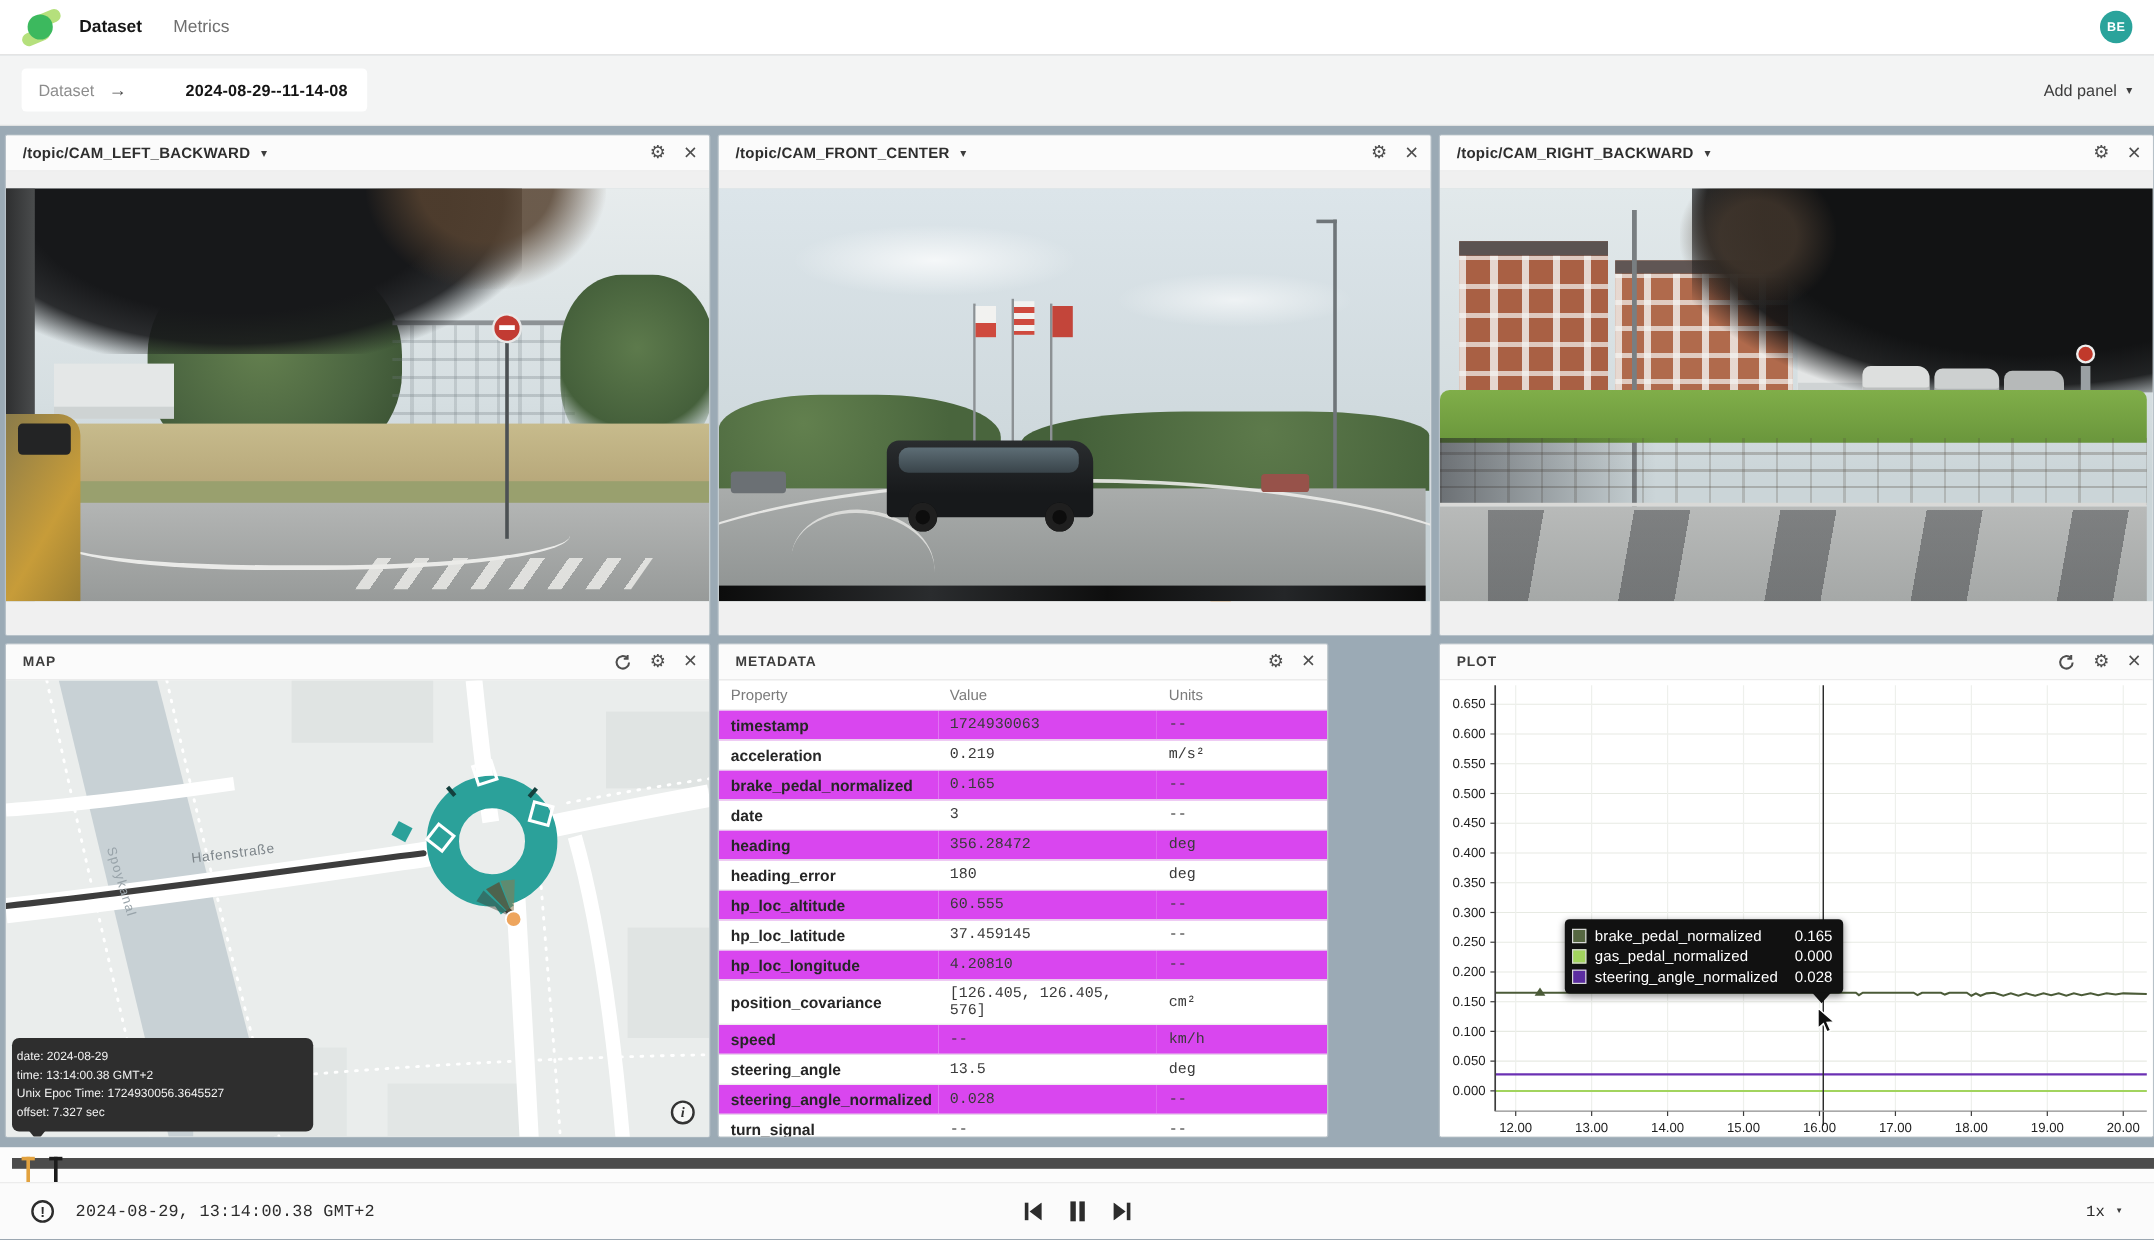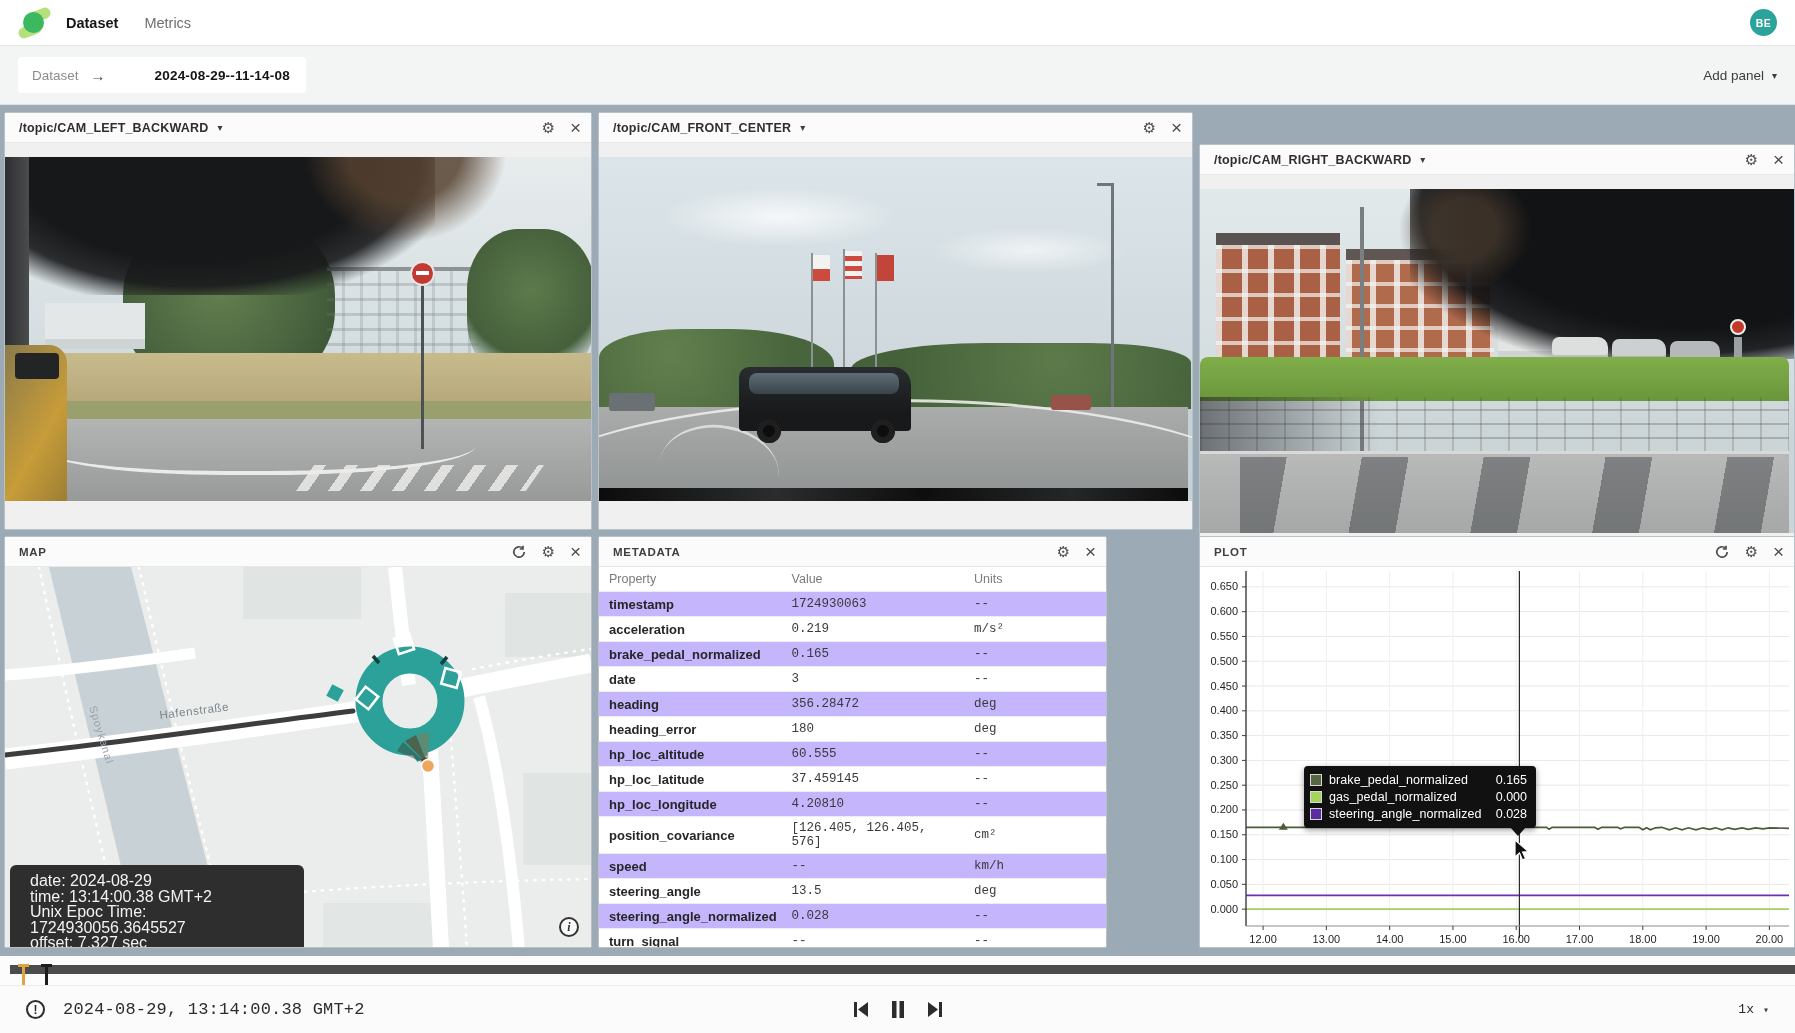--- a/index.html
+++ b/index.html
@@ -47,62 +47,62 @@
   .close-glyph { font-size:19px; line-height:1; font-weight:400; }
   .panel-body { position:relative; width:100%; height:calc(100% - 30px); }
   
   .camera-body { background:#f0f0f0; }
   .photo { position:absolute; left:0; right:0; top:14px; height:344px; overflow:hidden; background:#d8dfe2; }
   .abs { position:absolute; }
   
   .meta-table { width:100%; border-collapse:collapse; table-layout:fixed; }
   .meta-table th { text-align:left; font-size:12.5px; font-weight:400; color:#7b7b7b; padding:5px 10px; height:24px; }
   .meta-table td { font-size:13px; padding:4px 10px; height:25px; border-top:1px solid #ededed; }
-  .meta-table tr.stripe td { background:#c4b5fd; }
+  .meta-table tr.stripe td { background:#d946ef; }
   .meta-table td.prop { font-weight:700; color:#262626; }
   .meta-table td.val, .meta-table td.units { font-family:"Liberation Mono",monospace; font-size:12.5px; color:#3a3a3a; }
   .col-prop { width:36%; } .col-val { width:36%; } .col-units { width:28%; }
   
   .plot-body { background:#fff; }
   #plot-svg { position:absolute; left:0; top:0; }
   #plot-svg text.tick { font-family:"Liberation Sans",sans-serif; font-size:11px; fill:#1f1f1f; }
   .plot-tooltip { position:absolute; left:104px; top:199px; width:232px; background:#111;
     border-radius:4px; padding:5px 9px 6px 6px; z-index:4; box-shadow:0 2px 6px rgba(0,0,0,.4); }
   .plot-tooltip .ptr { position:absolute; left:206px; bottom:-8px; width:0; height:0;
     border-left:8px solid transparent; border-right:8px solid transparent; border-top:9px solid #111; }
   .tt-row { display:flex; align-items:center; gap:7px; height:17px; }
   .tt-swatch { width:12px; height:12px; border:1px solid #d8d8d8; flex:0 0 12px; }
   .tt-name { color:#fff; font-size:12.5px; flex:1; letter-spacing:.1px; }
   .tt-value { color:#fff; font-size:12.5px; }
   .cursor-arrow { position:absolute; z-index:5; }
   
   .map-body { background:#eaedec; }
-  .map-tooltip { position:absolute; left:5px; top:298px; width:294px; background:#2e2e2e; color:#f2f2f2;
-    border-radius:6px; padding:8px 20px; font-size:16px; line-height:15.5px; z-index:4; }
+  .map-tooltip { position:absolute; left:5px; top:298px; width:251px; background:#2e2e2e; color:#f2f2f2;
+    border-radius:6px; padding:8px 4px; font-size:10px; line-height:15.5px; z-index:4; }
   .map-tooltip .ptr { position:absolute; left:14px; bottom:-8px; width:0; height:0;
     border-left:7px solid transparent; border-right:7px solid transparent; border-top:9px solid #2e2e2e; }
   .map-info { position:absolute; right:12px; bottom:10px; width:20px; height:20px; border-radius:50%;
     border:2px solid #333; color:#333; display:flex; align-items:center; justify-content:center;
     font-size:12px; font-weight:700; font-family:"Liberation Serif",serif; font-style:italic; background:rgba(255,255,255,.6); cursor:pointer; z-index:4; }
   .street-label { font-family:"Liberation Sans",sans-serif; font-size:11.5px; fill:#7d858a; letter-spacing:.6px; }
   .canal-label { font-family:"Liberation Sans",sans-serif; font-size:11px; fill:#98a3a9; letter-spacing:1px; }
   
   .timeline-strip { position:absolute; left:0; top:956px; width:100%; height:29px; background:#fcfcfc; z-index:5; }
   .timeline-track { position:absolute; left:10px; right:0; top:9px; height:9px; background:#4c4c4c; cursor:pointer; }
   .scrub-handle { position:absolute; top:-1px; width:11px; height:29px; cursor:ew-resize; }
   .scrub-handle .stem { position:absolute; left:4px; top:0; width:3px; height:100%; }
   .scrub-handle .cap  { position:absolute; left:0; width:11px; height:3px; }
   .scrub-handle .cap.t { top:0; } .scrub-handle .cap.b { bottom:0; }
   .handle-orange .stem,.handle-orange .cap { background:#e2a23f; }
   .handle-black .stem,.handle-black .cap { background:#1c1c1c; }
   .playbar { position:absolute; left:0; top:985px; width:100%; height:48px; background:#fbfbfb;
     border-top:1px solid #ececec; display:flex; align-items:center; padding:0 26px; z-index:5; }
   .alert-icon { width:19px; height:19px; border-radius:50%; border:2px solid #2c2c2c; color:#2c2c2c;
     font-size:12px; font-weight:700; display:flex; align-items:center; justify-content:center; margin-right:18px; }
-  .play-timestamp { font-family:"Liberation Mono",monospace; font-size:17px; color:#2c2c2c; letter-spacing:.2px; }
+  .play-timestamp { font-family:"Liberation Mono",monospace; font-size:14px; color:#2c2c2c; letter-spacing:.2px; }
   .transport { position:absolute; left:50%; transform:translateX(-50%); display:flex; gap:15px; align-items:center; }
   .tbtn { width:22px; height:20px; display:flex; align-items:center; justify-content:center; cursor:pointer; }
   .playbar .spacer { flex:1; }
   .speed-select { display:flex; align-items:center; gap:9px; cursor:pointer;
     font-family:"Liberation Mono",monospace; font-size:13px; color:#2c2c2c; }
   svg { display:block; }
 </style>
 </head>
 <body>
 
@@ -206,21 +206,21 @@
         <div class="abs" style="left:150px;top:216px;width:150px;height:21px;background:linear-gradient(180deg,#5d6d75,#39444a);border-radius:8px;"></div>
         <div class="abs" style="left:158px;top:262px;width:24px;height:24px;border-radius:50%;background:#0d0d0d;box-shadow:inset 0 0 0 6px #1f1f1f;"></div>
         <div class="abs" style="left:272px;top:262px;width:24px;height:24px;border-radius:50%;background:#0d0d0d;box-shadow:inset 0 0 0 6px #1f1f1f;"></div>
         <div class="abs" style="left:10px;top:236px;width:46px;height:18px;background:#6b7074;border-radius:3px;"></div>
         <div class="abs" style="left:452px;top:238px;width:40px;height:15px;background:#97524a;border-radius:3px;"></div>
         <div class="abs" style="left:0;bottom:0;width:589px;height:13px;background:linear-gradient(90deg,#0c0c0c 0%,#2a2c2e 30%,#0e0e0e 55%,#242628 80%,#0c0c0c 100%);"></div>
       </div>
     </div>
   </div>
 
-  <div class="panel" style="left:1199px;top:112px;width:596px;height:418px;margin-top:32px;">
+  <div class="panel" style="left:1199px;top:112px;width:596px;height:418px;">
     <div class="panel-header">
       <div class="topic-select">
         <span class="topic-label">/topic/CAM_RIGHT_BACKWARD</span>
         <span class="caret">▾</span>
       </div>
       <div class="ph-spacer"></div>
       <div class="ph-icons">
         <span class="icon-btn gear-glyph">⚙</span>
         <span class="icon-btn close-glyph">×</span>
       </div>

